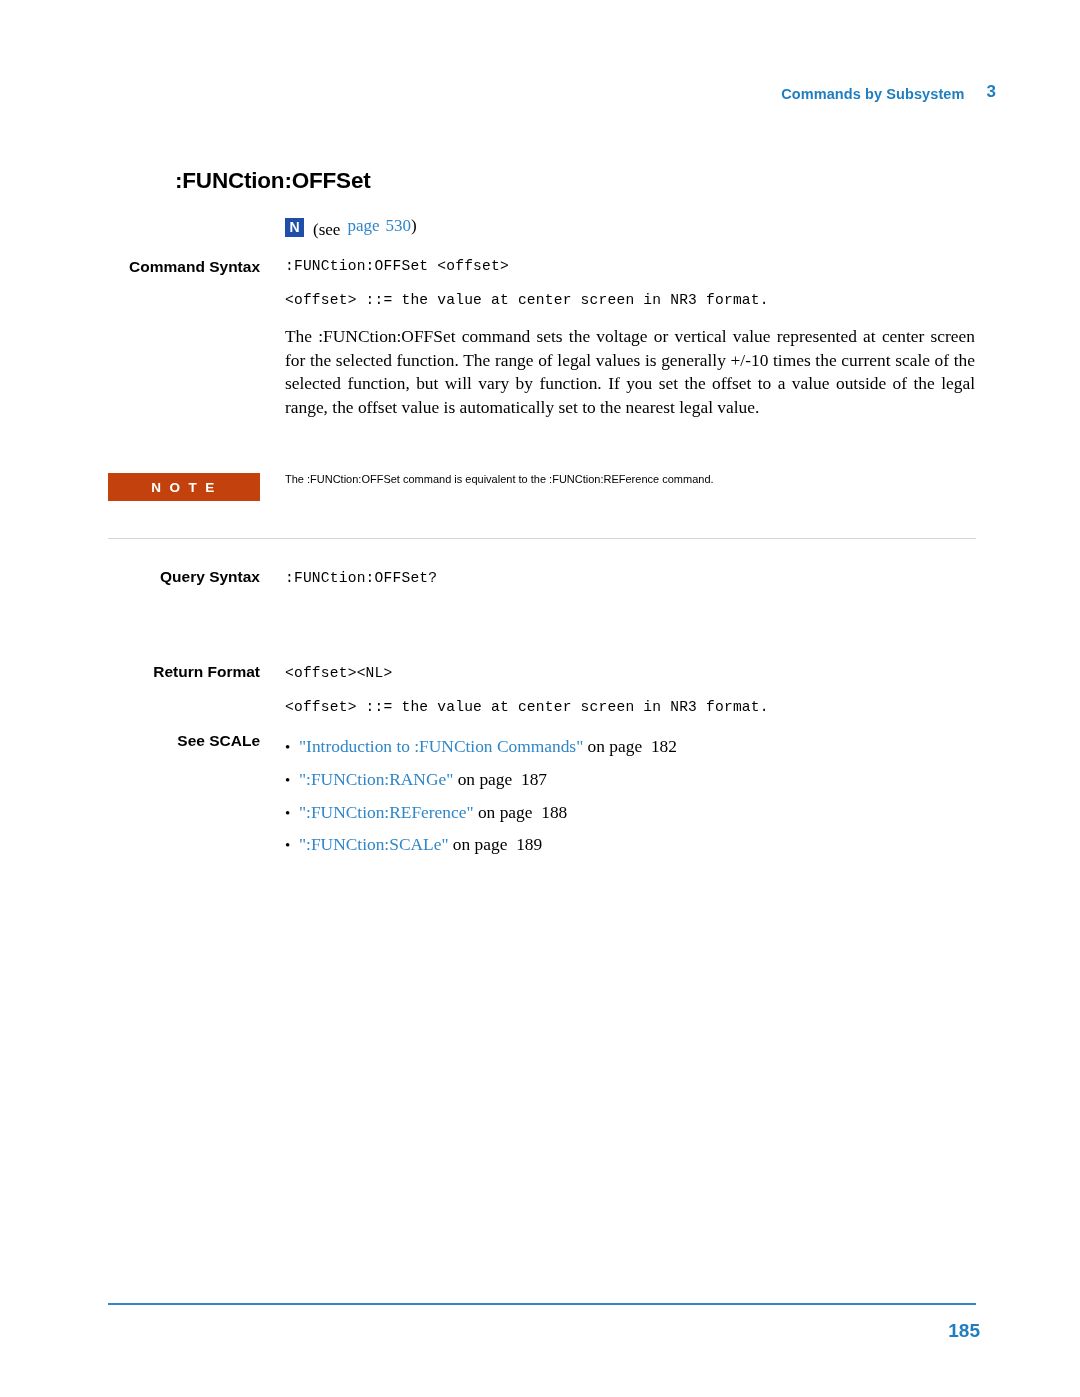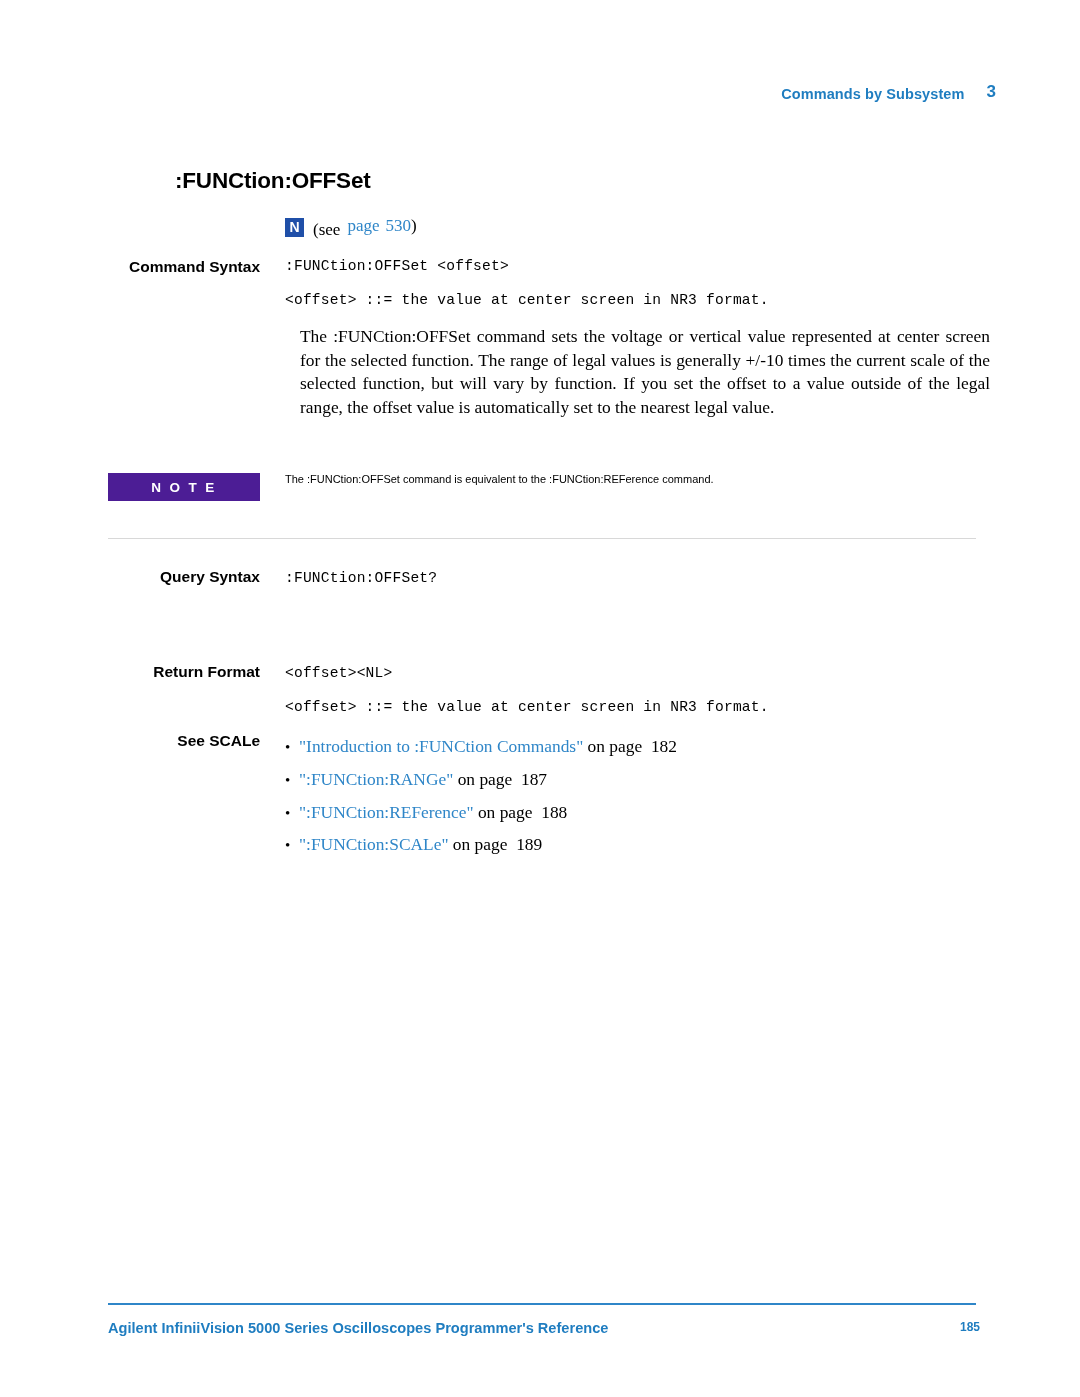--- a/index.html
+++ b/index.html
@@ -104,37 +104,37 @@
     font-family: "Liberation Mono", monospace;
     font-size: 14.6px;
     color: #000;
     letter-spacing: 0.2px;
     white-space: pre;
   }
 
   
   .para {
     position: absolute;
-    left: 300px;
+    left: 285px;
     width: 690px;
     font-family: "Liberation Serif", serif;
     font-size: 17.4px;
     line-height: 23.7px;
     color: #000;
     text-align: justify;
   }
 
   
   .note-bar {
     position: absolute;
     left: 108px;
     top: 473px;
     width: 152px;
     height: 28px;
-    background: #4c1d95;
+    background: #c2410c;
     color: #ffffff;
     font-family: "Liberation Sans", sans-serif;
     font-weight: bold;
     font-size: 13.5px;
     letter-spacing: 2.4px;
     display: flex;
     align-items: center;
     justify-content: center;
   }
   .note-text {
@@ -194,21 +194,21 @@
     font-weight: bold;
     font-size: 14.6px;
     color: #1f7dc0;
   }
   .footer-right {
     position: absolute;
     right: 100px;
     top: 1320px;
     font-family: "Liberation Sans", sans-serif;
     font-weight: bold;
-    font-size: 12px;
+    font-size: 19px;
     color: #1f7dc0;
   }
 </style>
 </head>
 <body>
 
 <div class="page">
 
   <div class="header">
     <span class="header-title">Commands by Subsystem</span>
@@ -253,16 +253,15 @@
     </div>
     <div class="see-item">
       <span class="bullet">•</span><span class="xref">":FUNCtion:REFerence"</span>&nbsp;<span>on page</span>&nbsp;&nbsp;<span>188</span>
     </div>
     <div class="see-item">
       <span class="bullet">•</span><span class="xref">":FUNCtion:SCALe"</span>&nbsp;<span>on page</span>&nbsp;&nbsp;<span>189</span>
     </div>
   </div>
 
   <div class="footer-rule"></div>
-  <div class="footer-left">Agilent InfiniiVision 5000 Series Oscilloscopes Programmer's Reference</div>
   <div class="footer-right">185</div>
 
 </div>
 
 </body></html>

